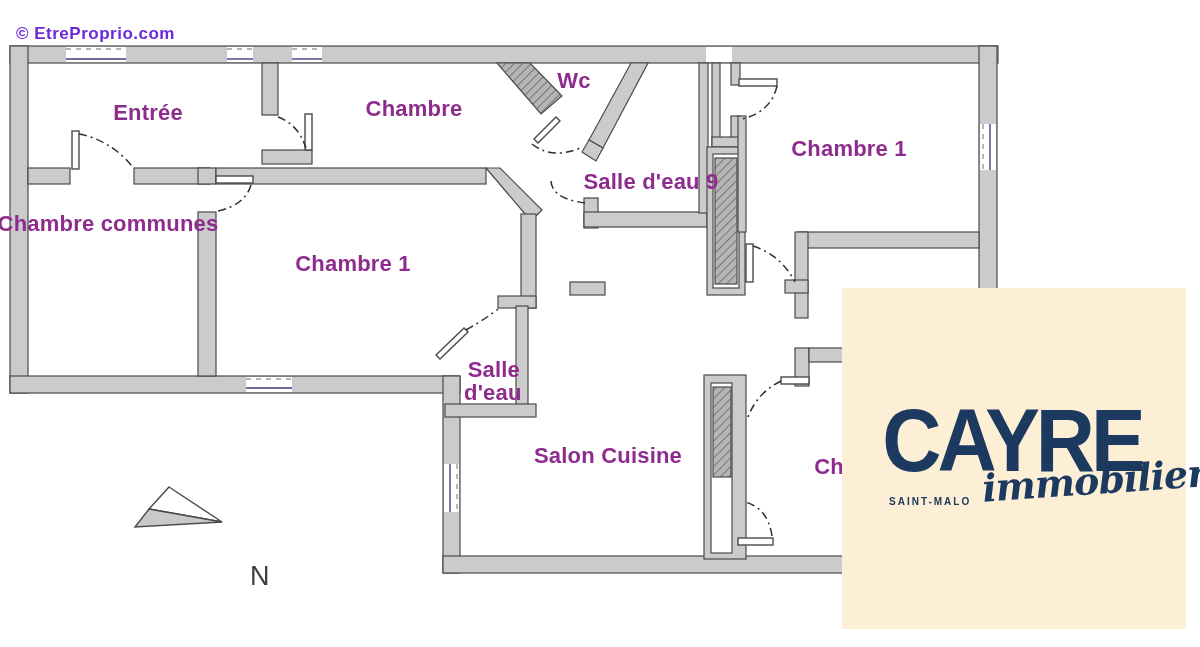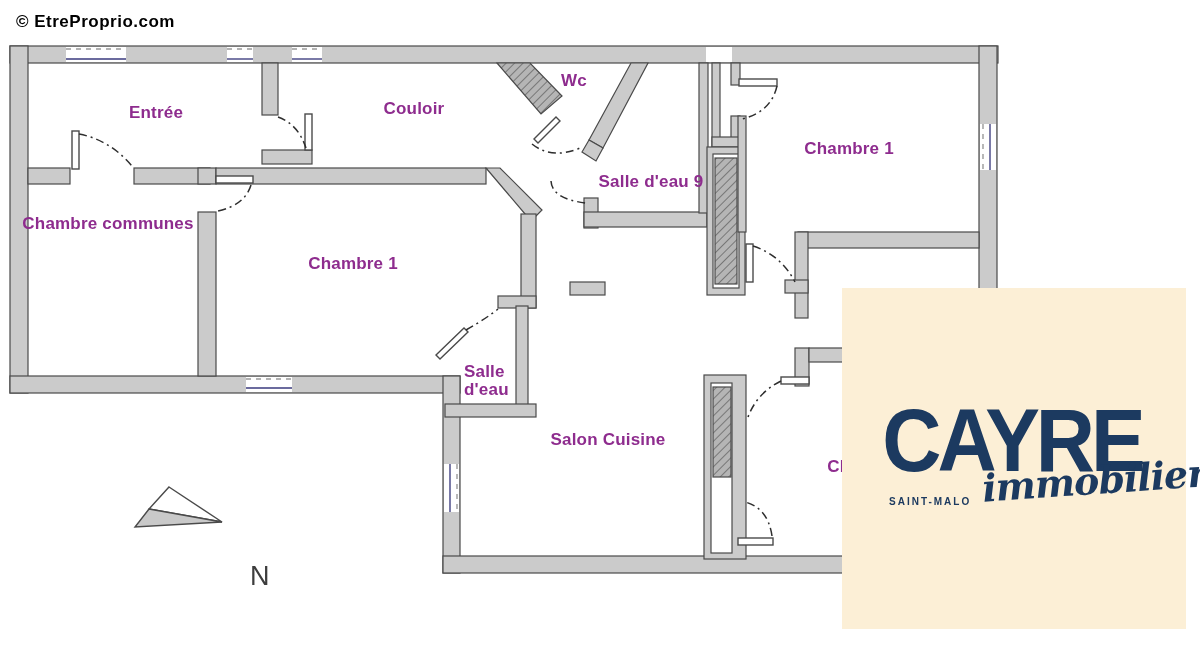--- a/index.html
+++ b/index.html
@@ -3,27 +3,27 @@
 <meta charset="utf-8">
 <style>
   html,body{margin:0;padding:0;background:#fff;}
   #stage{
     position:relative;width:1200px;height:647px;background:#ffffff;
     font-family:"Liberation Sans",sans-serif;overflow:hidden;
   }
   #plan-svg{position:absolute;left:0;top:0;}
   .room-label{
     position:absolute;transform:translate(-50%,-50%);
-    color:#8e2c8e;font-weight:bold;font-size:17px;line-height:1.05;
-    text-align:left;white-space:nowrap;letter-spacing:.2px;
+    color:#8e2c8e;font-weight:bold;font-size:22px;line-height:1.05;
+    text-align:right;white-space:nowrap;letter-spacing:.2px;
   }
   .room-label.wrap{white-space:normal;width:56px;}
   #watermark{
-    position:absolute;left:16px;top:12px;font-size:17px;font-weight:bold;
-    color:#000000;letter-spacing:.5px;
+    position:absolute;left:16px;top:24px;font-size:17px;font-weight:bold;
+    color:#6d28d9;letter-spacing:.5px;
   }
   #compass-n{
     position:absolute;left:250px;top:561px;font-size:27px;color:#3d3d3d;
     font-family:"Liberation Sans",sans-serif;
   }
   #logo-box{
     position:absolute;left:842px;top:288px;width:344px;height:341px;
     background:#fcefd6;z-index:5;
   }
   #logo-brand{
@@ -166,29 +166,29 @@
         <path d="M772,536 Q768,508 745,502"></path>
       </g>
     </g>
 
     <g stroke="#4a4a4a" stroke-width="1.4">
       <polygon points="169,487 222,522 149,509" fill="#ffffff"></polygon>
       <polygon points="149,509 222,522 135,527" fill="#c9c9c9"></polygon>
     </g>
   </svg>
 
-  <div class="room-label" style="left:156px;top:113px">Entrée</div>
+  <div class="room-label" style="left:148px;top:113px">Entrée</div>
   <div class="room-label" style="left:108px;top:224px">Chambre communes</div>
-  <div class="room-label" style="left:414px;top:109px">Couloir</div>
+  <div class="room-label" style="left:414px;top:109px">Chambre</div>
   <div class="room-label" style="left:574px;top:81px">Wc</div>
   <div class="room-label" style="left:651px;top:182px">Salle d'eau 9</div>
   <div class="room-label" style="left:353px;top:264px">Chambre 1</div>
   <div class="room-label" style="left:849px;top:149px">Chambre 1</div>
   <div class="room-label wrap" style="left:492px;top:381px">Salle d'eau</div>
-  <div class="room-label" style="left:608px;top:440px">Salon Cuisine</div>
+  <div class="room-label" style="left:608px;top:456px">Salon Cuisine</div>
   <div class="room-label" style="left:872px;top:467px">Chambre 3</div>
 
   <div id="compass-n">N</div>
 
   <div id="watermark">© EtreProprio.com</div>
 
   <div id="logo-box">
     <div id="logo-brand">CAYRE</div>
     <div id="logo-city">SAINT-MALO</div>
     <div id="logo-tagline">immobilier</div>

